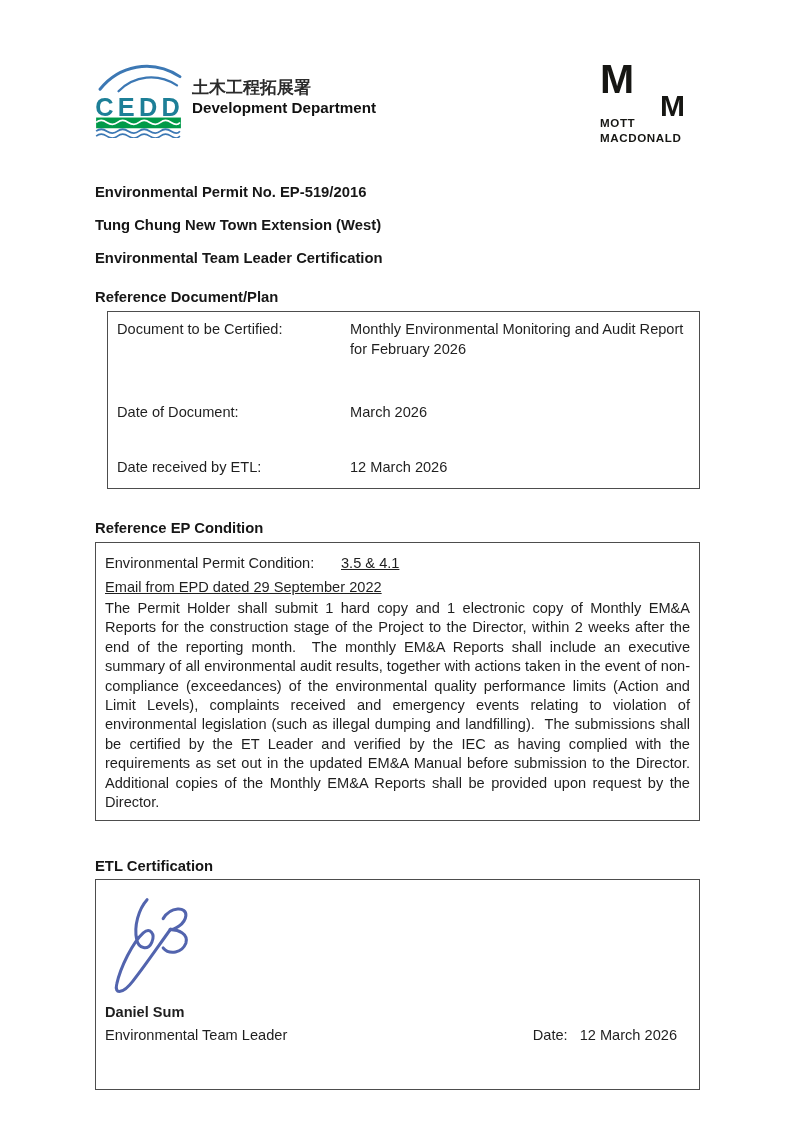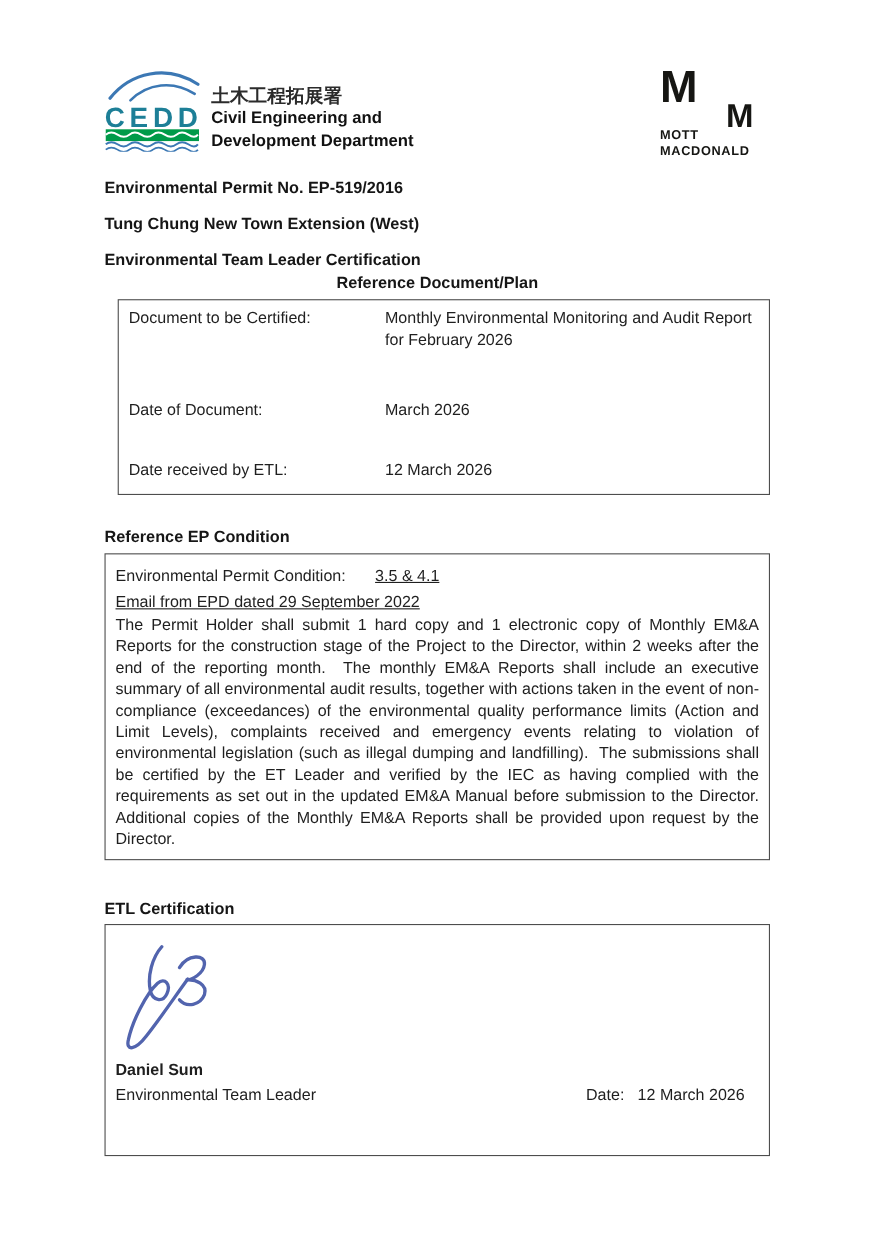--- a/index.html
+++ b/index.html
@@ -19,23 +19,23 @@
   .cedd-emblem{margin-top:2px;flex:0 0 auto;}
   .cedd-text{padding-top:17px;}
   .cedd-cn{font-size:17px;font-weight:bold;line-height:21px;color:#2b2b2b;}
   .cedd-en{font-size:15.2px;font-weight:bold;line-height:20.5px;color:#111;}
   .mott{position:relative;width:100px;margin-top:2px;color:#161613;}
   .mott-m-large{font-size:41px;font-weight:bold;line-height:34px;letter-spacing:-1px;}
   .mott-m-small{position:absolute;left:60px;top:31px;font-size:30px;font-weight:bold;line-height:26px;}
   .mott-names{margin-top:20px;font-size:11.6px;font-weight:bold;letter-spacing:0.6px;line-height:14.5px;}
   
   .hd{font-size:14.8px;font-weight:bold;line-height:15px;color:#161616;}
-  .hd-permit{margin-top:18px;}
+  .hd-permit{margin-top:39px;}
   .hd-gap{margin-top:18px;}
-  .hd-refdoc{margin-top:6px;margin-bottom:6px;text-align:center;}
+  .hd-refdoc{margin-top:24px;margin-bottom:6px;}
   .hd-refep{margin-top:32px;margin-bottom:6px;}
   .hd-etl{margin-top:38px;margin-bottom:5px;}
   
   .box{border:1.5px solid #4d4d4d;box-sizing:border-box;font-size:14.6px;line-height:19.5px;}
   .box1{min-height:178px;padding:8px 9px 6px;margin-left:12px;}
   .trow{display:grid;grid-template-columns:233px 1fr;}
   .trow-1{min-height:83px;}
   .trow-2{min-height:55px;}
   .box2{min-height:265px;padding:8px 9px 8px;}
   .ep-line{line-height:24px;text-decoration:underline;}
@@ -60,21 +60,20 @@
         <path d="M5,28 C24,4 58,-4 87,15" fill="none" stroke="#3c78b4" stroke-width="3" stroke-linecap="round"></path>
         <path d="M24,30 C40,14 64,11 84,24" fill="none" stroke="#3c78b4" stroke-width="2.4" stroke-linecap="round"></path>
         <text x="0" y="55" font-family="Liberation Sans, sans-serif" font-weight="bold" font-size="26" fill="#1d7f97" letter-spacing="-1" textLength="86">CEDD</text>
         <rect x="1" y="57" width="87" height="11" fill="#009a49"></rect>
         <path d="M1,62 q5,-4 11,0 t11,0 t11,0 t11,0 t11,0 t11,0 t11,0 t9,0" fill="none" stroke="#ffffff" stroke-width="1.8"></path>
         <path d="M1,71 q5,-4 11,0 t11,0 t11,0 t11,0 t11,0 t11,0 t11,0 t9,0" fill="none" stroke="#3c78b4" stroke-width="1.8"></path>
         <path d="M1,76 q5,-4 11,0 t11,0 t11,0 t11,0 t11,0 t11,0 t11,0 t9,0" fill="none" stroke="#3c78b4" stroke-width="1.6"></path>
       </svg>
       <div class="cedd-text">
         <div class="cedd-cn">土木工程拓展署</div>
-        <div class="cedd-en">Civil Engineering and</div>
         <div class="cedd-en">Development Department</div>
       </div>
     </div>
     <div class="mott">
       <div class="mott-m-large">M</div>
       <div class="mott-m-small">M</div>
       <div class="mott-names">
         <div>MOTT</div>
         <div>MACDONALD</div>
       </div>

